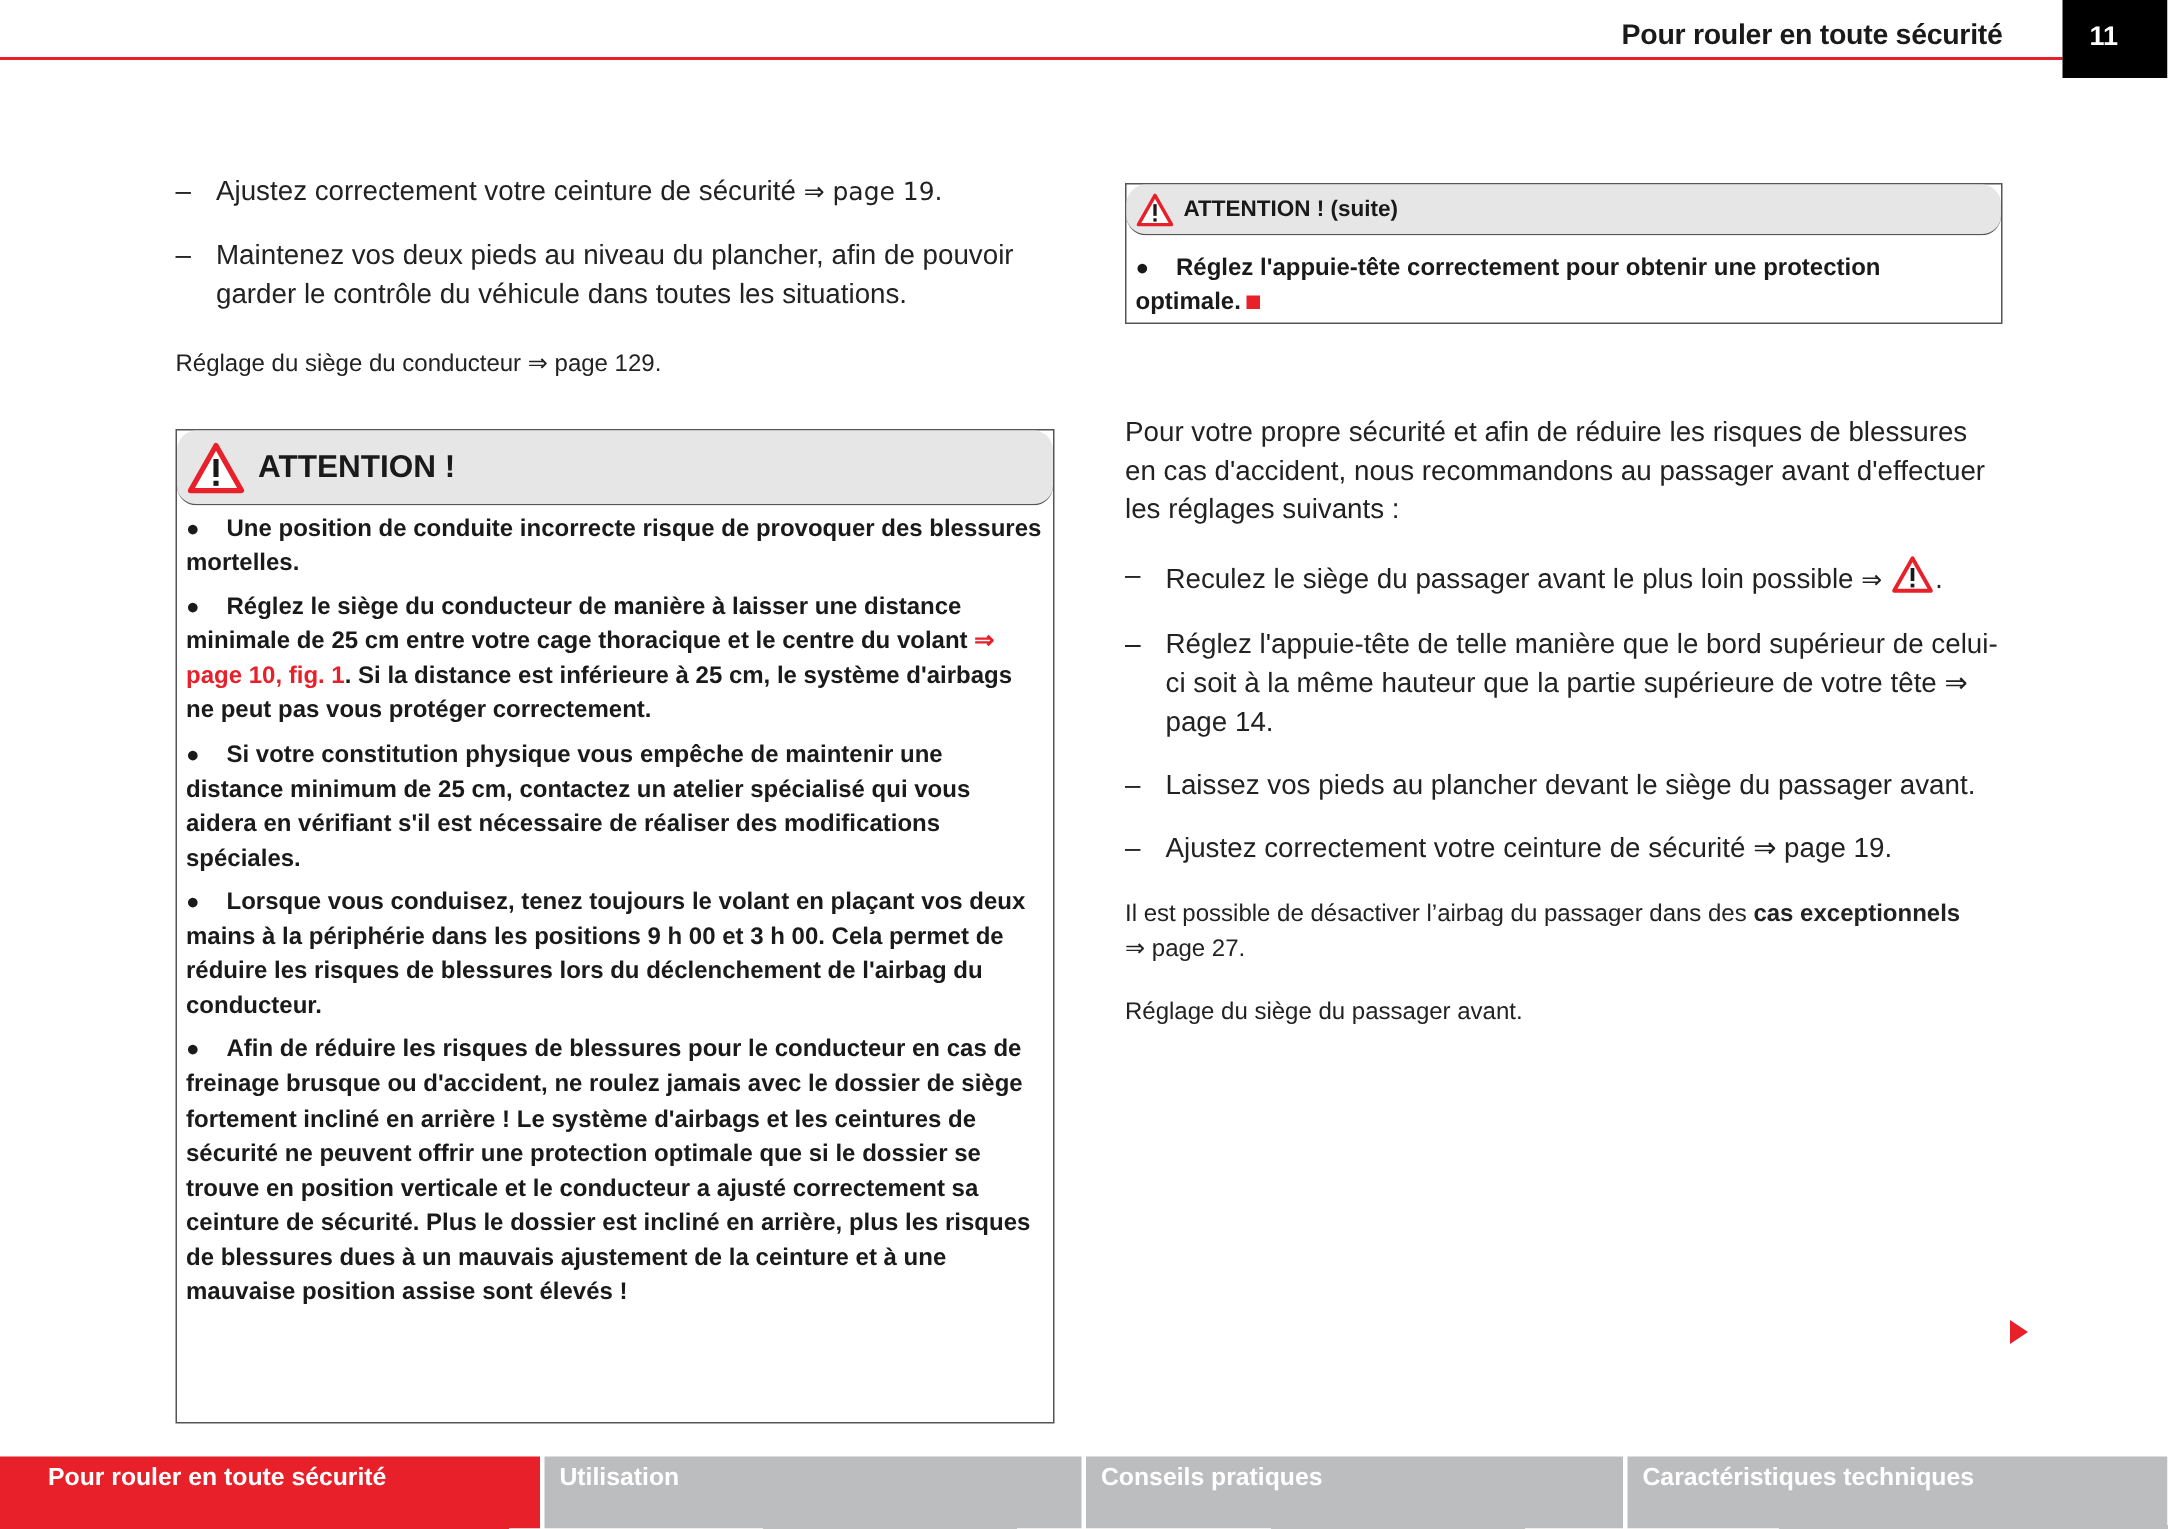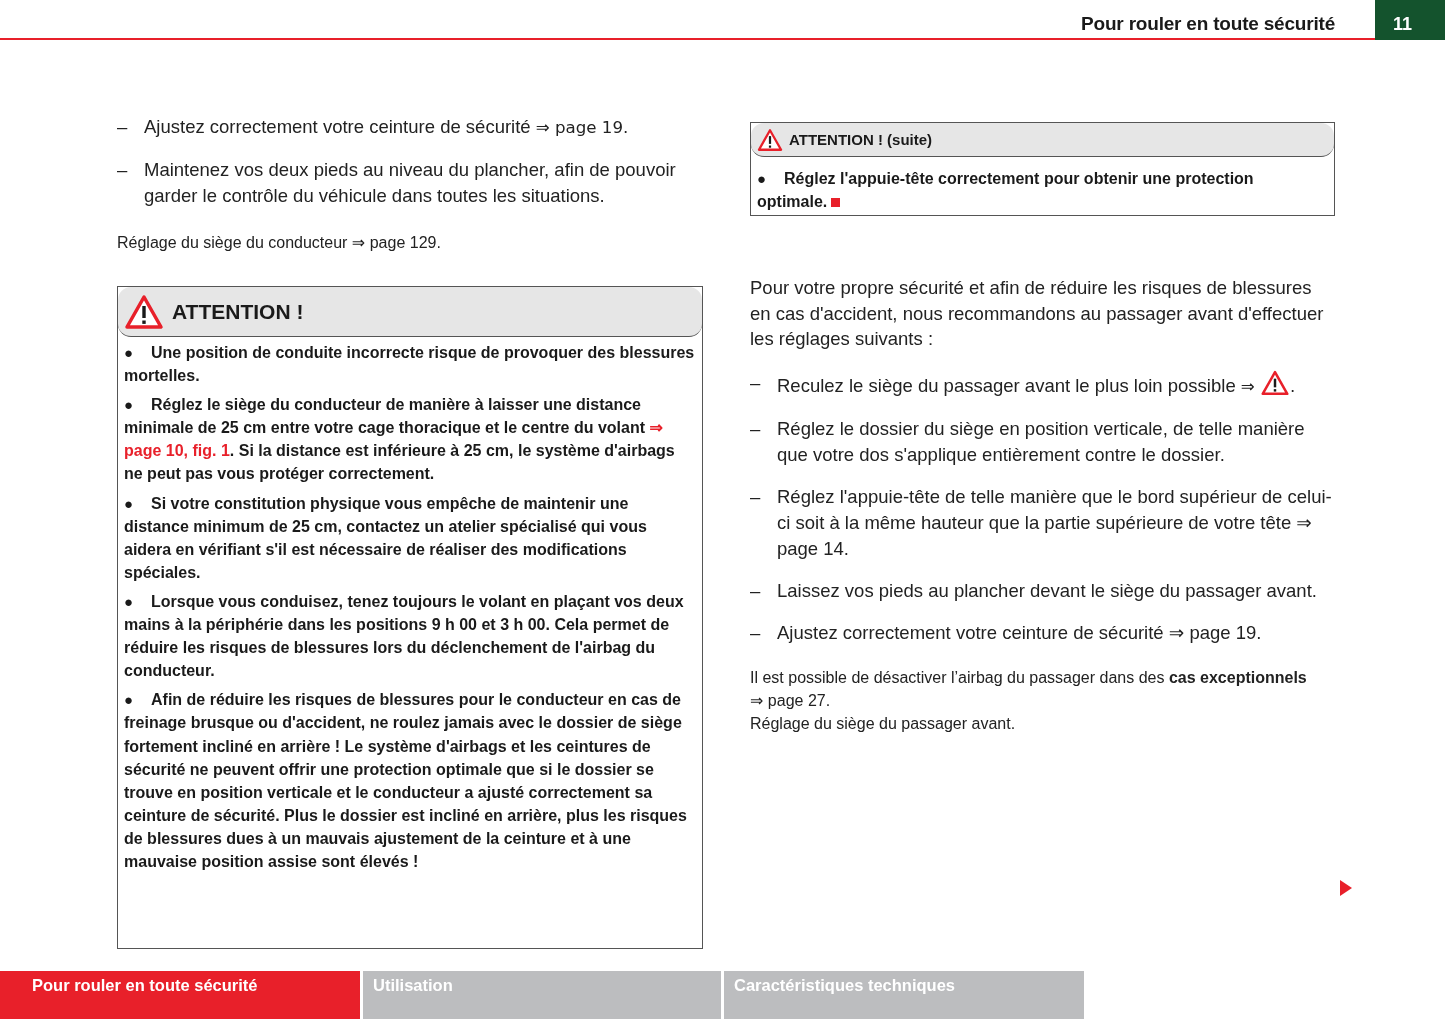--- a/index.html
+++ b/index.html
@@ -2,21 +2,21 @@
 <html><head>
 <meta charset="utf-8">
 <style>
   * { box-sizing: border-box; margin: 0; padding: 0; }
   html, body { width: 1445px; height: 1019px; background: #ffffff; overflow: hidden; }
   body { position: relative; font-family: "Liberation Sans", sans-serif; color: #1e1e1e; }
 
   
   .header-rule { position: absolute; left: 0; top: 38px; width: 1375px; height: 2px; background: #e8202a; }
   .header-title { position: absolute; right: 110px; top: 13px; font-size: 19px; font-weight: bold; color: #1a1a1a; letter-spacing: -0.2px; }
-  .page-num { position: absolute; left: 1375px; top: 0; width: 70px; height: 40px; background: #14532d; color: #fff; font-weight: bold; font-size: 18px; padding: 14px 0 0 18px; }
+  .page-num { position: absolute; left: 1375px; top: 0; width: 70px; height: 52px; background: #000000; color: #fff; font-weight: bold; font-size: 18px; padding: 14px 0 0 18px; }
 
   
   .col-left { position: absolute; left: 117px; top: 114px; width: 585px; }
   .dash-item { position: relative; padding-left: 27px; font-size: 18.5px; line-height: 26px; margin-bottom: 16px; color: #222; }
   .dash-item .dash { position: absolute; left: 0; top: 0; }
   .small-text { font-size: 16px; line-height: 23px; color: #222; }
   .arrow { font-family: "DejaVu Sans", sans-serif; font-size: 0.9em; }
 
   .warn-box { border: 1px solid #555; background: #fff; }
   .warn-head { background: #e6e6e6; border-bottom: 1px solid #555; display: flex; align-items: center; border-radius: 13px; }
@@ -39,21 +39,21 @@
 
   
   .col-right { position: absolute; left: 750px; top: 275px; width: 585px; }
   .section-title { font-size: 21px; font-weight: bold; color: #e8202a; padding-bottom: 2px; border-bottom: 1px solid #e8202a; letter-spacing: -0.2px; }
   .intro { font-style: italic; font-size: 21.5px; line-height: 28px; color: #222; margin-top: 14px; }
   .body-para { font-size: 18.5px; line-height: 25.5px; color: #222; }
   .right-list { margin-top: 18px; }
   .right-list .dash-item { margin-bottom: 16px; }
   .note { font-size: 16px; line-height: 23px; margin-top: 20px; color: #222; }
   .note b { font-weight: bold; }
-  .note2 { font-size: 16px; line-height: 23px; margin-top: 0; color: #222; }
+  .note2 { font-size: 16px; line-height: 23px; margin-top: 19px; color: #222; }
 
   .next-arrow { position: absolute; left: 1340px; top: 880px; width: 0; height: 0; border-top: 8px solid transparent; border-bottom: 8px solid transparent; border-left: 12px solid #e8202a; }
 
   
   .footer { position: absolute; left: 0; top: 971px; width: 1445px; height: 48px; display: flex; }
   .footer-tab { height: 48px; font-weight: bold; font-size: 16.5px; color: #fff; padding: 5px 0 0 10px; margin-right: 3px; background: #bcbdbf; }
   .footer-tab.active { background: #e8202a; padding-left: 32px; }
 </style>
 </head>
 <body>
@@ -118,21 +118,20 @@
       <span>Reculez le siège du passager avant le plus loin possible</span>
       <span class="arrow"><span>⇒</span>
         <svg width="30" height="26" viewBox="0 0 40 36" style="vertical-align:-4px;">
           <path d="M20 3 L37 33 L3 33 Z" fill="#fff" stroke="#e8202a" stroke-width="3.5" stroke-linejoin="round"></path>
           <rect x="18.3" y="12" width="3.4" height="12" fill="#1a1a1a"></rect>
           <rect x="18.3" y="26.5" width="3.4" height="3.4" fill="#1a1a1a"></rect>
         </svg>.</span>
     </div>
     <div class="dash-item">
       <span class="dash">–</span>
-      <span>Réglez le dossier du siège en position verticale, de telle manière que votre dos s'applique entièrement contre le dossier.</span>
     </div>
     <div class="dash-item">
       <span class="dash">–</span>
       <span>Réglez l'appuie-tête de telle manière que le bord supérieur de celui-ci soit à la même hauteur que la partie supérieure de votre tête</span>
       <span>⇒ page 14.</span>
     </div>
     <div class="dash-item">
       <span class="dash">–</span>
       <span>Laissez vos pieds au plancher devant le siège du passager avant.</span>
     </div>
@@ -147,14 +146,15 @@
     <span>⇒ page 27.</span>
   </div>
   <div class="note2">Réglage du siège du passager avant.</div>
 </div>
 
 <div class="next-arrow"></div>
 
 <div class="footer">
   <div class="footer-tab active" style="width:360px;">Pour rouler en toute sécurité</div>
   <div class="footer-tab" style="width:358px;">Utilisation</div>
+  <div class="footer-tab" style="width:358px;">Conseils pratiques</div>
   <div class="footer-tab" style="width:360px; margin-right:0;">Caractéristiques techniques</div>
 </div>
 
 </body></html>

